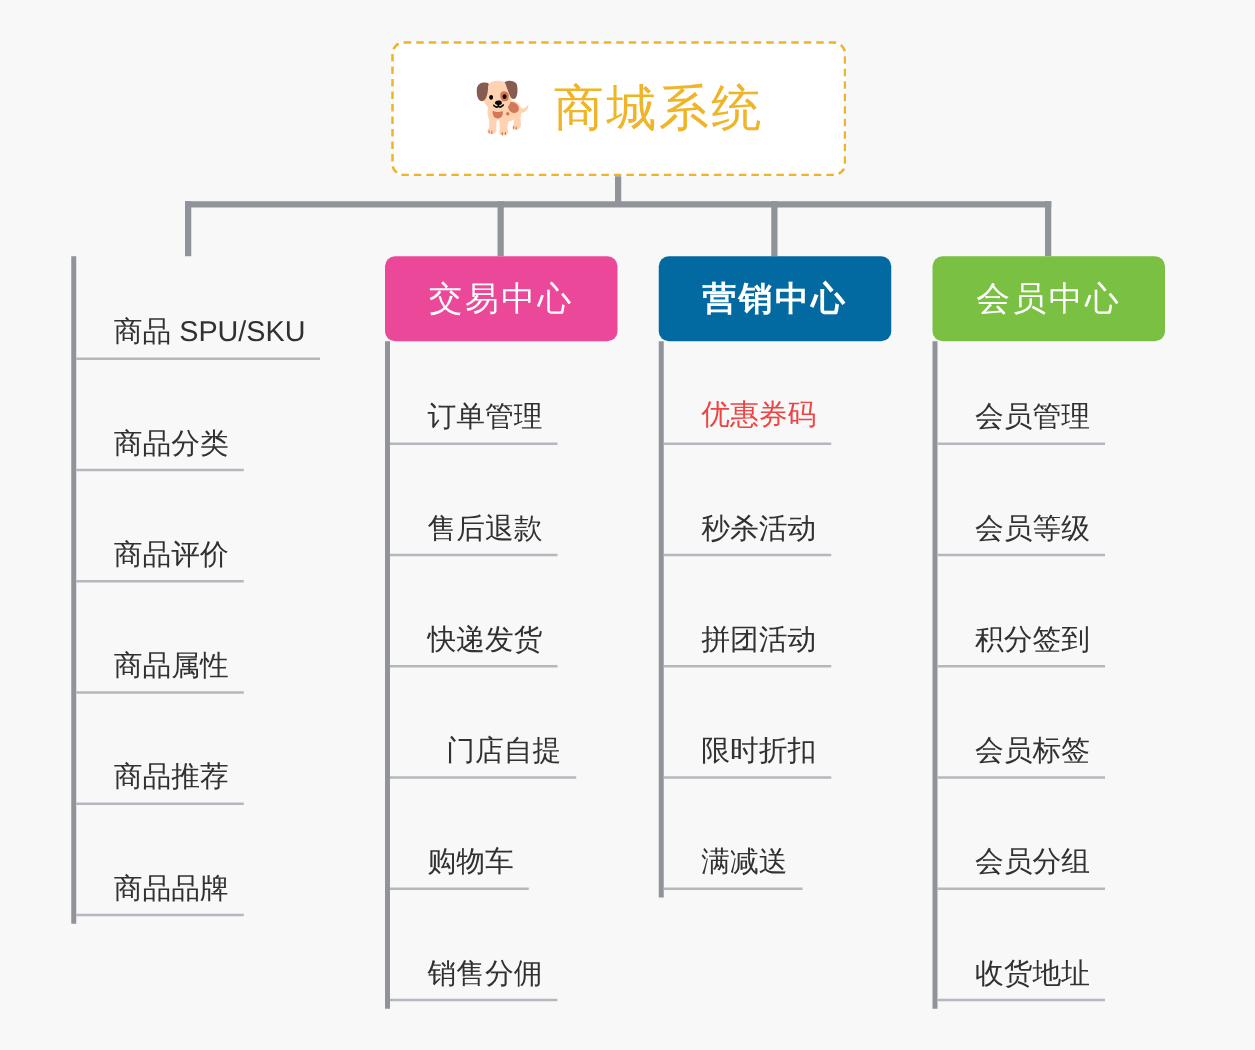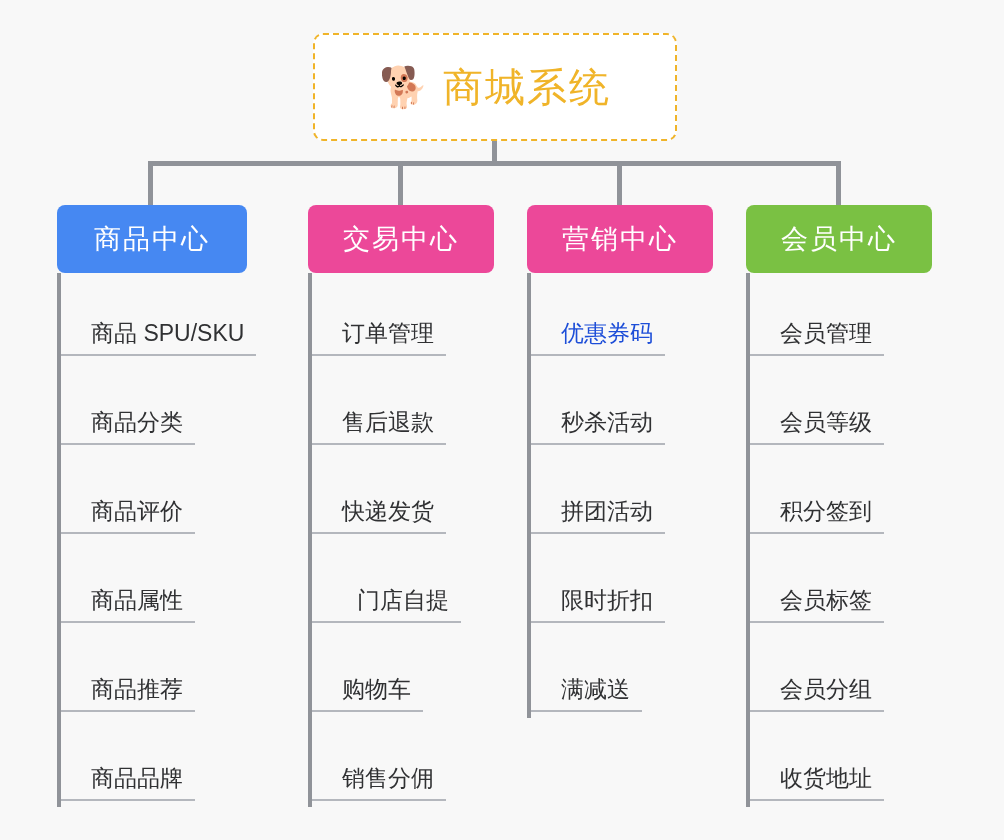--- a/index.html
+++ b/index.html
@@ -141,23 +141,20 @@
   </div>
 
   <div class="conn conn-root-stem" style="background: rgb(144, 147, 153);"></div>
   <div class="conn conn-hbar" style="background: rgb(144, 147, 153);"></div>
   <div class="conn conn-drop" style="left: 148px; background: rgb(144, 147, 153);"></div>
   <div class="conn conn-drop" style="left: 398px; background: rgb(144, 147, 153);"></div>
   <div class="conn conn-drop" style="left: 617px; background: rgb(144, 147, 153);"></div>
   <div class="conn conn-drop" style="left: 836px; background: rgb(144, 147, 153);"></div>
 
   <div class="branch" style="left:57px; width:190px;">
-    <div class="branch-head" style="background: rgb(70, 136, 242);">
-      <span class="branch-head-label">商品中心</span>
-    </div>
     <div class="branch-items">
       <div class="branch-spine" style="background: rgb(144, 147, 153);"></div>
       <div class="branch-item">
           <span class="branch-item-label" style="color: rgb(48, 49, 51); border-bottom-color: rgb(180, 183, 189);">商品 SPU/SKU</span>
         </div>
       <div class="branch-item">
           <span class="branch-item-label" style="color: rgb(48, 49, 51); border-bottom-color: rgb(180, 183, 189);">商品分类</span>
         </div>
       <div class="branch-item">
           <span class="branch-item-label" style="color: rgb(48, 49, 51); border-bottom-color: rgb(180, 183, 189);">商品评价</span>
@@ -195,27 +192,27 @@
       <div class="branch-item">
           <span class="branch-item-label" style="color: rgb(48, 49, 51); border-bottom-color: rgb(180, 183, 189);">购物车</span>
         </div>
       <div class="branch-item">
           <span class="branch-item-label" style="color: rgb(48, 49, 51); border-bottom-color: rgb(180, 183, 189);">销售分佣</span>
         </div>
     </div>
   </div>
 
   <div class="branch" style="left:527px; width:186px;">
-    <div class="branch-head" style="background: #ec4899;">
+    <div class="branch-head" style="background: #0369a1; font-weight: bold;">
       <span class="branch-head-label">营销中心</span>
     </div>
     <div class="branch-items">
       <div class="branch-spine" style="background: rgb(144, 147, 153);"></div>
       <div class="branch-item">
-          <span class="branch-item-label" style="color: #1d4ed8; border-bottom-color: rgb(180, 183, 189);">优惠券码</span>
+          <span class="branch-item-label" style="color: #ef4444; border-bottom-color: rgb(180, 183, 189); font-family: Liberation Mono, monospace;">优惠券码</span>
         </div>
       <div class="branch-item">
           <span class="branch-item-label" style="color: rgb(48, 49, 51); border-bottom-color: rgb(180, 183, 189);">秒杀活动</span>
         </div>
       <div class="branch-item">
           <span class="branch-item-label" style="color: rgb(48, 49, 51); border-bottom-color: rgb(180, 183, 189);">拼团活动</span>
         </div>
       <div class="branch-item">
           <span class="branch-item-label" style="color: rgb(48, 49, 51); border-bottom-color: rgb(180, 183, 189);">限时折扣</span>
         </div>

